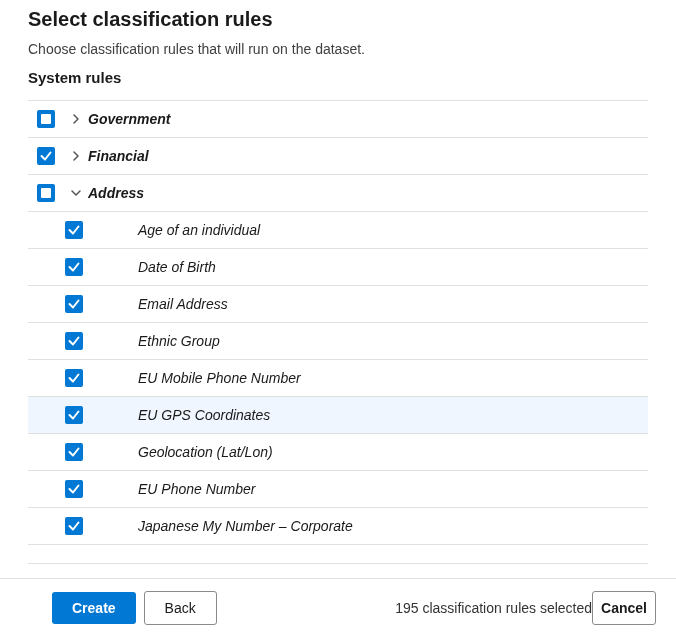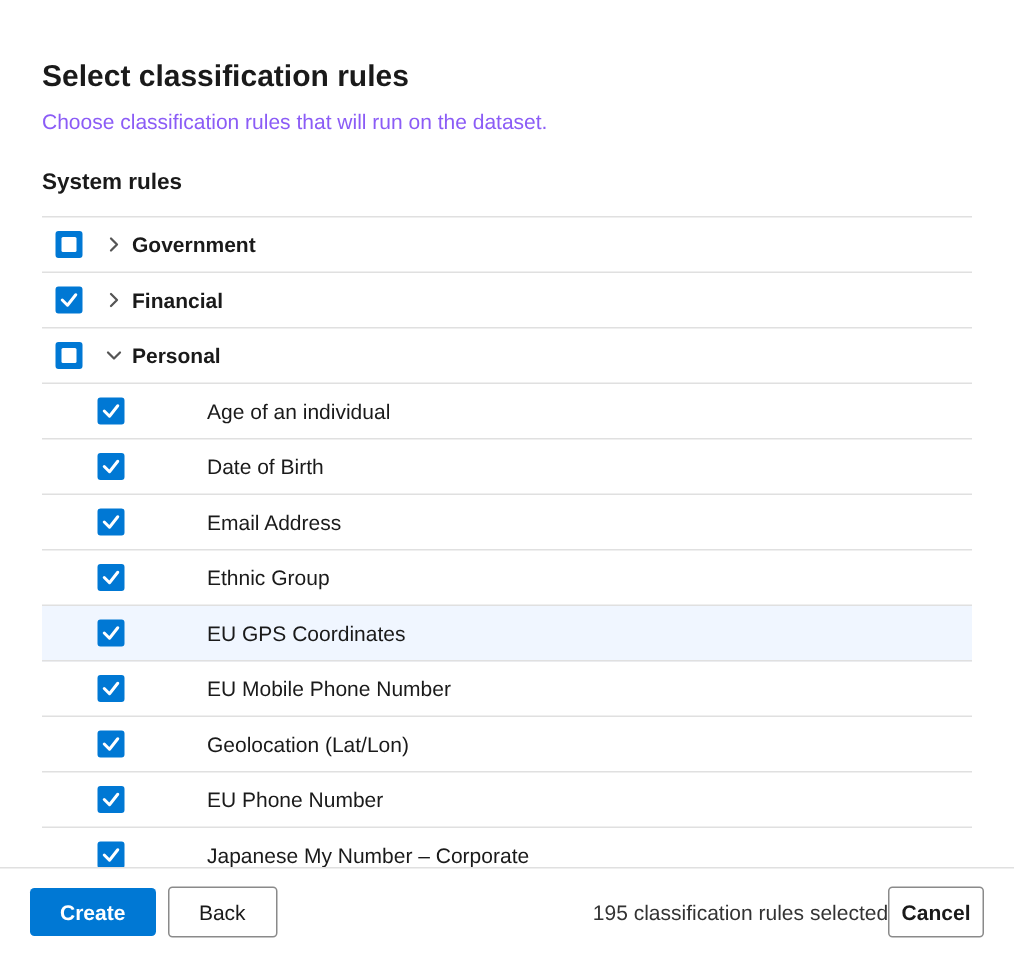--- a/index.html
+++ b/index.html
@@ -11,33 +11,33 @@
       width: 676px;
       height: 637px;
       overflow: hidden;
       display: flex;
       flex-direction: column;
     }
 
     .main-content {
       flex: 1;
       overflow-y: auto;
-      padding: 40px 28px 0 28px;
+      padding: 8px 28px 0 28px;
     }
 
     .page-title {
       font-size: 20px;
       font-weight: 600;
       margin-bottom: 10px;
     }
 
     .page-subtitle {
       font-size: 14px;
-      color: #8b5cf6;
-      margin-bottom: 24px;
+      color: #404040;
+      margin-bottom: 12px;
     }
 
     .section-title {
       font-size: 15px;
       font-weight: 600;
       margin-bottom: 14px;
     }
 
     .rules-list {
       border-top: 1px solid #e0e0e0;
@@ -97,20 +97,21 @@
       align-items: center;
       justify-content: center;
       color: #555;
       font-size: 12px;
     }
 
     .rule-label {
       flex: 1;
       font-size: 14px;
       color: #1a1a1a;
+      font-style: italic;
     }
 
     .rule-label.bold {
       font-weight: 600;
     }
 
     
     .footer {
       display: flex;
       align-items: center;
@@ -123,20 +124,21 @@
     .btn-create {
       background: #0078d4;
       color: #fff;
       border: none;
       border-radius: 3px;
       padding: 8px 20px;
       font-size: 14px;
       font-weight: 600;
       cursor: pointer;
       margin-right: 8px;
+      margin-left: 32px;
     }
 
     .btn-back {
       background: #fff;
       color: #1a1a1a;
       border: 1px solid #8a8a8a;
       border-radius: 3px;
       padding: 8px 20px;
       font-size: 14px;
       cursor: pointer;
@@ -210,21 +212,21 @@
         <div class="checkbox-wrapper">
           <div class="checkbox partial">
             <div class="partial-square"></div>
           </div>
         </div>
         <div class="expand-icon">
           <svg width="12" height="12" viewBox="0 0 12 12">
             <polyline points="2,4 6,8 10,4" fill="none" stroke="#555" stroke-width="1.5" stroke-linecap="round" stroke-linejoin="round"></polyline>
           </svg>
         </div>
-        <div class="rule-label bold">Personal</div>
+        <div class="rule-label bold">Address</div>
       </div>
       <div class="rule-row indented">
         <div class="checkbox-wrapper">
           <div class="checkbox">
             <svg viewBox="0 0 12 12" fill="none">
               <polyline points="1.5,6 5,9.5 10.5,2.5" stroke="white" stroke-width="2" stroke-linecap="round" stroke-linejoin="round"></polyline>
             </svg>
           </div>
         </div>
         <div class="expand-icon"></div>
@@ -256,41 +258,41 @@
         <div class="checkbox-wrapper">
           <div class="checkbox">
             <svg viewBox="0 0 12 12" fill="none">
               <polyline points="1.5,6 5,9.5 10.5,2.5" stroke="white" stroke-width="2" stroke-linecap="round" stroke-linejoin="round"></polyline>
             </svg>
           </div>
         </div>
         <div class="expand-icon"></div>
         <div class="rule-label">Ethnic Group</div>
       </div>
+      <div class="rule-row indented">
+        <div class="checkbox-wrapper">
+          <div class="checkbox">
+            <svg viewBox="0 0 12 12" fill="none">
+              <polyline points="1.5,6 5,9.5 10.5,2.5" stroke="white" stroke-width="2" stroke-linecap="round" stroke-linejoin="round"></polyline>
+            </svg>
+          </div>
+        </div>
+        <div class="expand-icon"></div>
+        <div class="rule-label">EU Mobile Phone Number</div>
+      </div>
       <div class="rule-row indented highlighted">
         <div class="checkbox-wrapper">
           <div class="checkbox">
             <svg viewBox="0 0 12 12" fill="none">
               <polyline points="1.5,6 5,9.5 10.5,2.5" stroke="white" stroke-width="2" stroke-linecap="round" stroke-linejoin="round"></polyline>
             </svg>
           </div>
         </div>
         <div class="expand-icon"></div>
         <div class="rule-label">EU GPS Coordinates</div>
-      </div>
-      <div class="rule-row indented">
-        <div class="checkbox-wrapper">
-          <div class="checkbox">
-            <svg viewBox="0 0 12 12" fill="none">
-              <polyline points="1.5,6 5,9.5 10.5,2.5" stroke="white" stroke-width="2" stroke-linecap="round" stroke-linejoin="round"></polyline>
-            </svg>
-          </div>
-        </div>
-        <div class="expand-icon"></div>
-        <div class="rule-label">EU Mobile Phone Number</div>
       </div>
       <div class="rule-row indented">
         <div class="checkbox-wrapper">
           <div class="checkbox">
             <svg viewBox="0 0 12 12" fill="none">
               <polyline points="1.5,6 5,9.5 10.5,2.5" stroke="white" stroke-width="2" stroke-linecap="round" stroke-linejoin="round"></polyline>
             </svg>
           </div>
         </div>
         <div class="expand-icon"></div>

